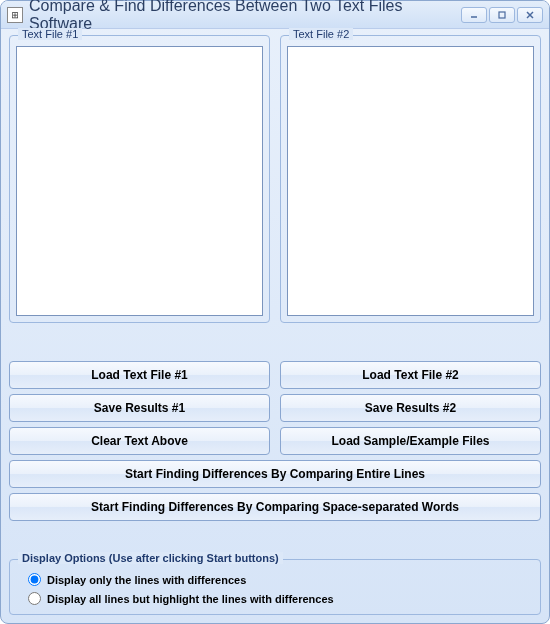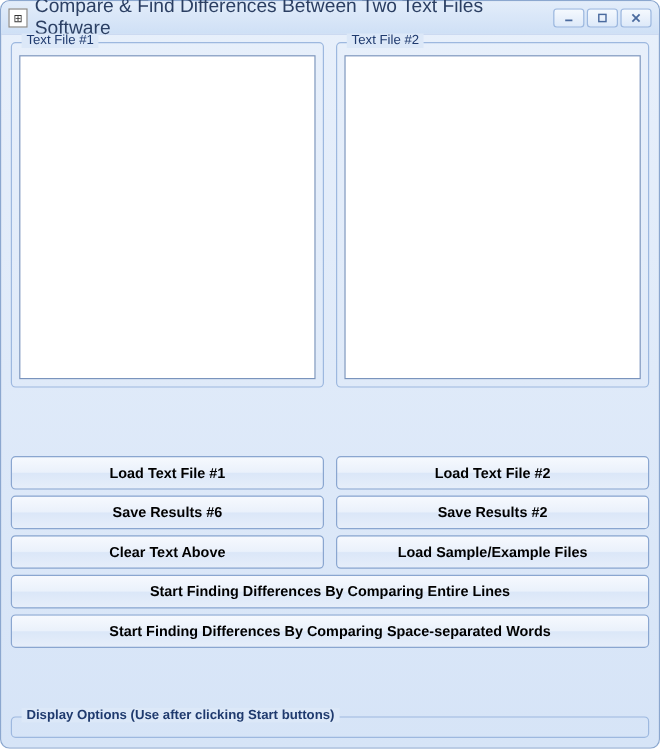--- a/index.html
+++ b/index.html
@@ -187,26 +187,34 @@
       </div>
       <div class="groupbox file-col">
         <div class="legend">Text File #2</div>
         <textarea class="textarea" style=""></textarea>
       </div>
     </div>
 
     <div class="btn-grid">
       <button class="btn">Load Text File #1</button>
       <button class="btn">Load Text File #2</button>
-      <button class="btn">Save Results #6</button>
+      <button class="btn">Save Results #1</button>
       <button class="btn">Save Results #2</button>
       <button class="btn">Clear Text Above</button>
       <button class="btn">Load Sample/Example Files</button>
       <button class="btn btn-full">Start Finding Differences By Comparing Entire Lines</button>
       <button class="btn btn-full">Start Finding Differences By Comparing Space-separated Words</button>
     </div>
 
     <div class="groupbox display-group">
       <div class="legend">Display Options (Use after clicking Start buttons)</div>
+      <label class="radio-row">
+        <input type="radio" name="disp" checked="" style="">
+        <span>Display only the lines with differences</span>
+      </label>
+      <label class="radio-row">
+        <input type="radio" name="disp" style="">
+        <span>Display all lines but highlight the lines with differences</span>
+      </label>
     </div>
 
   </div>
 </div>
 
 </body></html>

